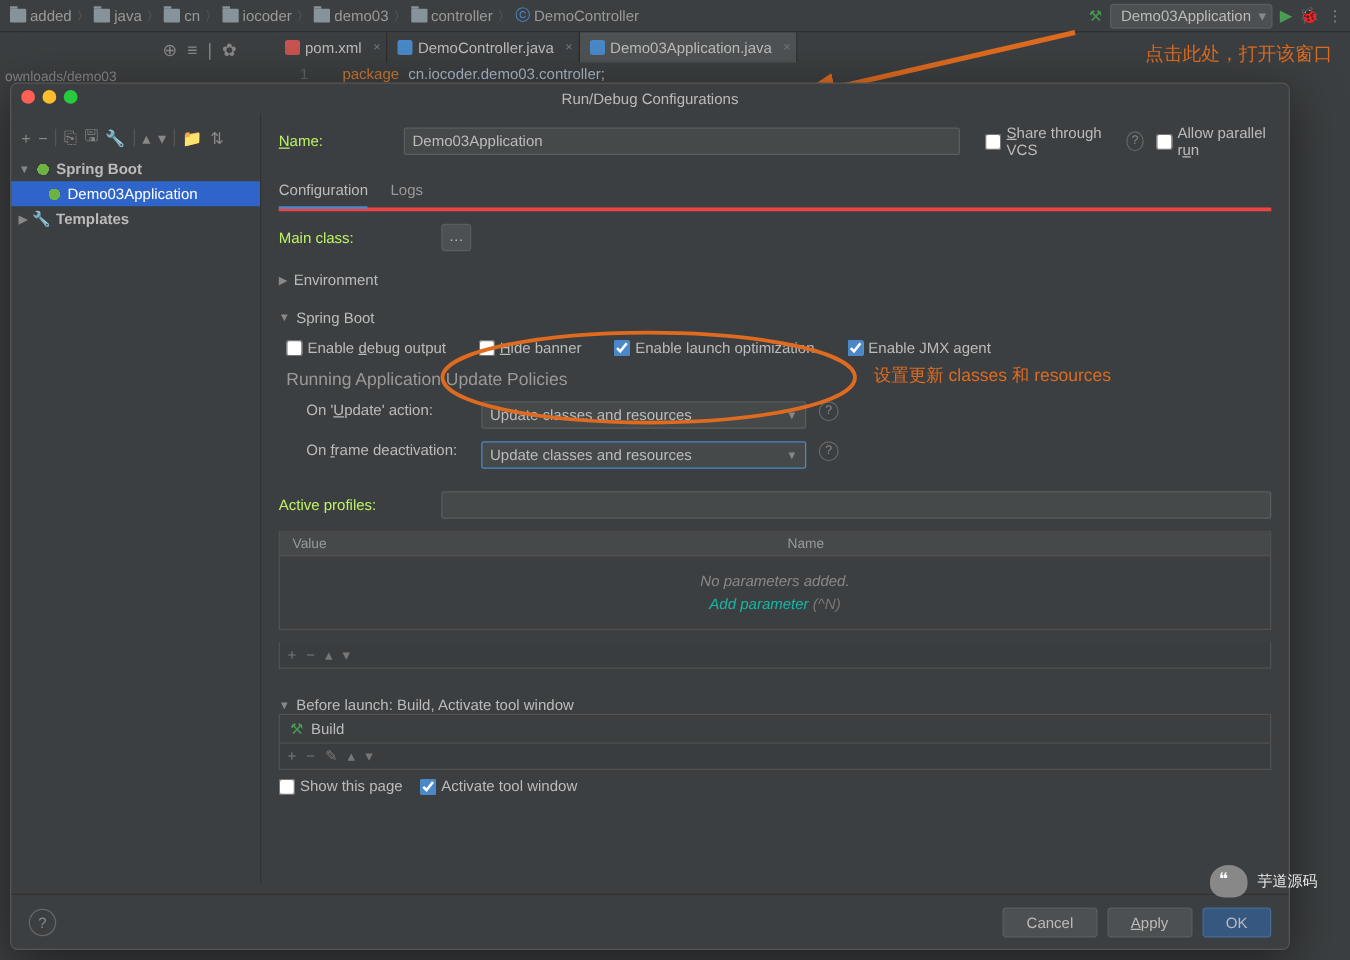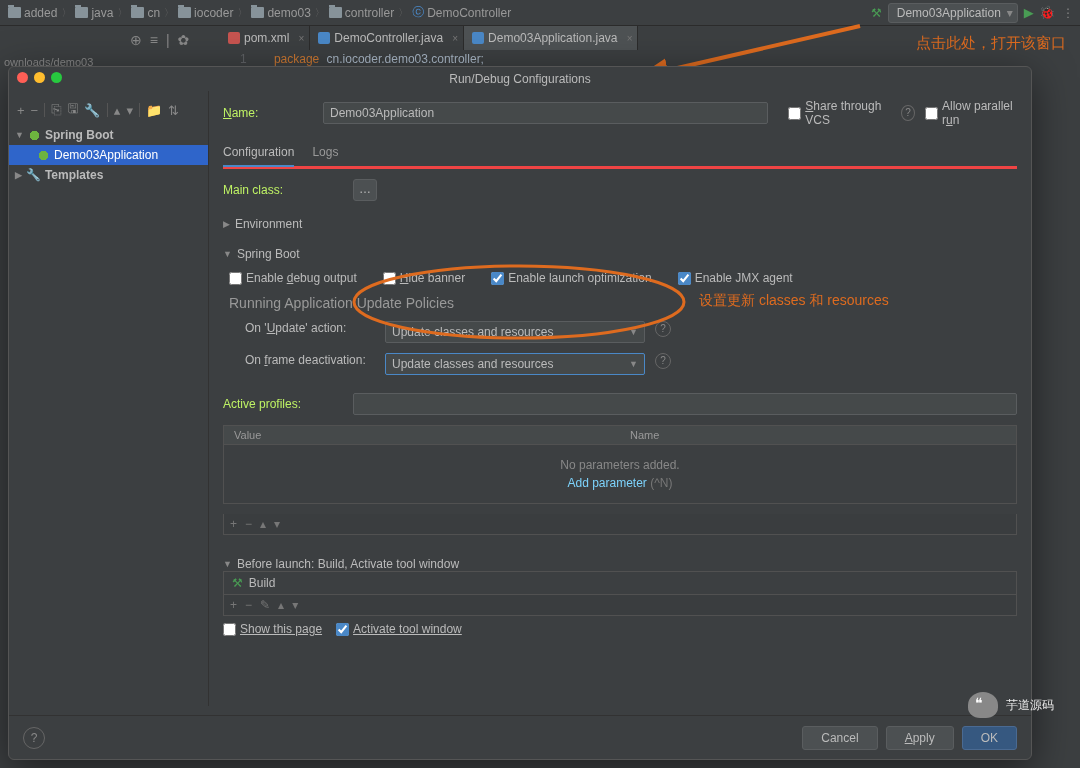--- a/index.html
+++ b/index.html
@@ -68,22 +68,22 @@
 .policy-row{display:flex;gap:10px;margin-left:22px;}
 .policy-row .lbl2{min-width:130px;color:#bbb;}
 .combo{background:#45494a;border:1px solid #5a5d5f;color:#bbb;padding:3px 6px;border-radius:2px;width:260px;display:flex;justify-content:space-between;align-items:center;}
 .combo.hl{border:1px solid #4a88c7;}
 .combo .car{color:#888;font-size:9px;}
 .help-ic{color:#888;width:16px;height:16px;border:1px solid #666;border-radius:50%;text-align:center;line-height:14px;font-size:10px;}
 .annot2{position:absolute;color:#de6b1f;font-size:14px;font-weight:500;}
 .param-area{border:1px solid #515151;background:#3c3f41;}
 .param-hdr{display:flex;background:#45494a;border-bottom:1px solid #515151;}
 .param-hdr div{padding:3px 10px;color:#999;font-size:11px;}
-.param-body{height:58px;display:flex;flex-direction:column;align-items:center;justify-content:center;gap:4px;color:#888;}
-.param-body .link{color:#7dd3fc;}
+.param-body{height:58px;display:flex;flex-direction:column;align-items:center;justify-content:center;gap:4px;color:#888;font-style:italic;}
+.param-body .link{color:#14b8a6;}
 .param-tools{background:#3a3d3f;border:1px solid #515151;border-top:none;padding:3px 6px;display:flex;gap:8px;color:#777;}
 .before-launch{margin-top:6px;}
 .bl-list{border:1px solid #515151;background:#3c3f41;}
 .bl-item{padding:4px 8px;display:flex;align-items:center;gap:6px;}
 .hammer{color:#499c54;}
 .dlg-footer{position:absolute;bottom:0;left:0;right:0;height:44px;border-top:1px solid #323232;display:flex;align-items:center;padding:0 14px;justify-content:space-between;}
 .help-btn{width:22px;height:22px;border:1px solid #666;border-radius:50%;color:#888;text-align:center;line-height:20px;}
 .btns{display:flex;gap:8px;}
 .btn{background:#4c5052;border:1px solid #5a5d5f;color:#bbb;padding:4px 18px;border-radius:3px;}
 .btn.primary{background:#365880;border-color:#4a6a92;}
@@ -321,21 +321,21 @@
               <span>Build</span>
             </div>
         </div>
         <div class="param-tools">
           <span>+</span>
           <span>−</span>
           <span>✎</span>
           <span>▴</span>
           <span>▾</span>
         </div>
-        <div class="row" style="margin-top:6px;gap:14px;text-decoration:underline;">
+        <div class="row" style="margin-top:6px;gap:14px;">
           <label class="chk">
               <input type="checkbox" style="">
               <span>Show this page</span>
             </label>
           <label class="chk">
               <input type="checkbox" checked="" style="">
               <span>Activate tool window</span>
             </label>
         </div>
       </div>

